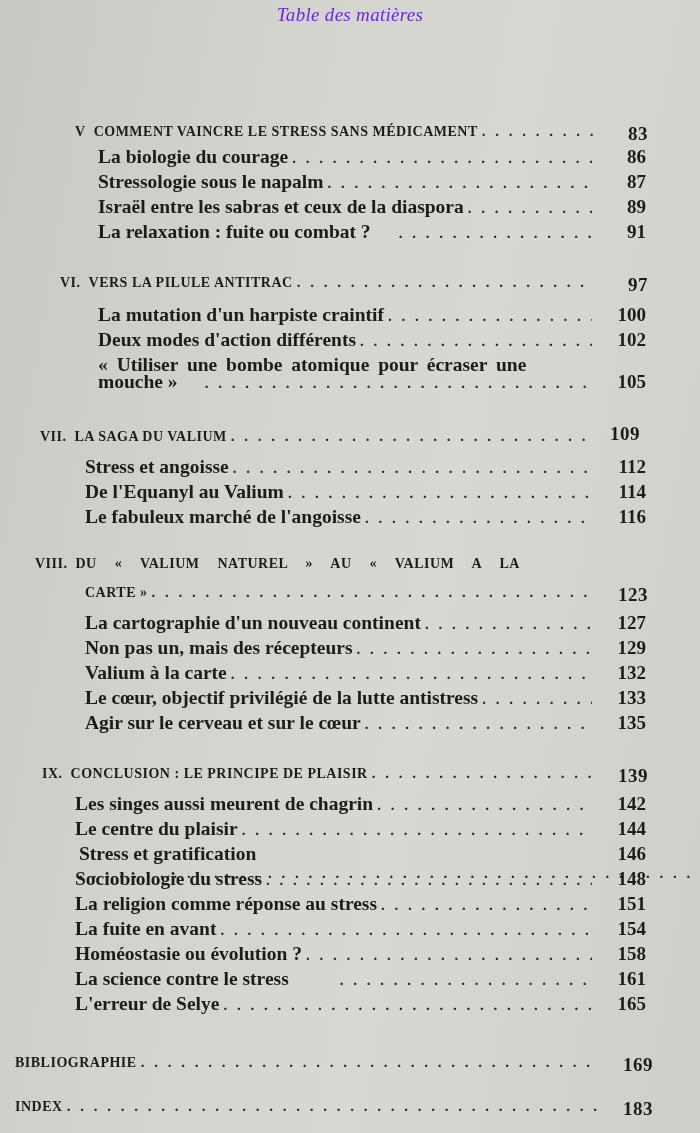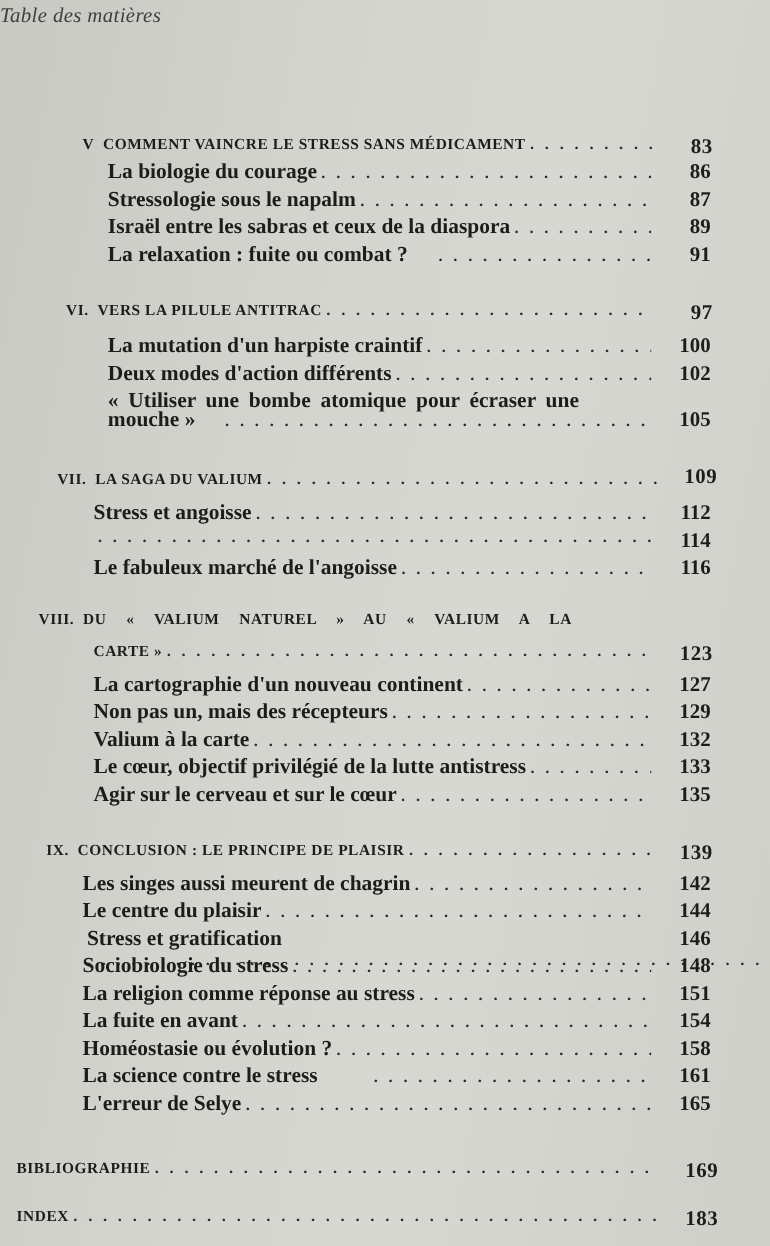--- a/index.html
+++ b/index.html
@@ -4,22 +4,22 @@
 <style>
   html, body { margin:0; padding:0; }
   body {
     width:700px; height:1133px; overflow:hidden;
     background: linear-gradient(100deg, #c9c9c3 0%, #d4d4cf 35%, #d8d8d3 60%, #cfcfca 100%);
     font-family: "Liberation Serif", "DejaVu Serif", serif;
     color:#1c1c1c;
     position:relative;
   }
   .page-title {
-    position:absolute; top:4px; left:0; width:700px; 
-    font-style:italic; font-size:19px; color:#404040; letter-spacing:0.3px;
+    position:absolute; top:4px; left:0; width:700px; text-align:center;
+    font-style:italic; font-size:19px; color:#6d28d9; letter-spacing:0.3px;
   }
   .row {
     position:absolute; display:flex; align-items:baseline; white-space:nowrap;margin-top:28px;
   }
   .row .label { flex:0 0 auto; }
   .row .dots {
     flex:1 1 auto; overflow:hidden; margin:0 6px 0 4px;
     color:#2a2a2a; letter-spacing:3px; font-size:15px;
   }
   .row .dots::after { content:". . . . . . . . . . . . . . . . . . . . . . . . . . . . . . . . . . . . . . . . . . . . . . . . . . . . . . . . . . . . . . . . . . . . . . . . . . . ."; }
@@ -77,31 +77,32 @@
 </div>
 <div class="row entry" style="top:326px; left:98px; width:500px;">
   <span class="label" style="word-spacing:4px;">« Utiliser une bombe atomique pour écraser une</span>
 </div>
 <div class="row entry" style="top:343px; left:98px; width:500px;gap:23px;">
   <span class="label">mouche »</span>
   <span class="dots"></span>
   <span class="page">105</span>
 </div>
 
-<div class="row chap" style="top:400px; left:52px; width:552px;align-items:flex-end;">
+<div class="row chap" style="top:400px; left:40px; width:552px;align-items:flex-end;">
   <span class="label"><span class="num">VII.</span><span>LA SAGA DU VALIUM</span></span>
   <span class="dots"></span>
   <span class="page">109</span>
 </div>
 <div class="row entry" style="top:428px; left:85px; width:513px;">
   <span class="label">Stress et angoisse</span>
   <span class="dots"></span>
   <span class="page">112</span>
 </div>
 <div class="row entry" style="top:453px; left:85px; width:513px;">
+  <span class="label">De l'Equanyl au Valium</span>
   <span class="dots"></span>
   <span class="page">114</span>
 </div>
 <div class="row entry" style="top:478px; left:85px; width:513px;">
   <span class="label">Le fabuleux marché de l'angoisse</span>
   <span class="dots"></span>
   <span class="page">116</span>
 </div>
 
 <div class="row chap" style="top:528px; left:35px; width:565px;">

